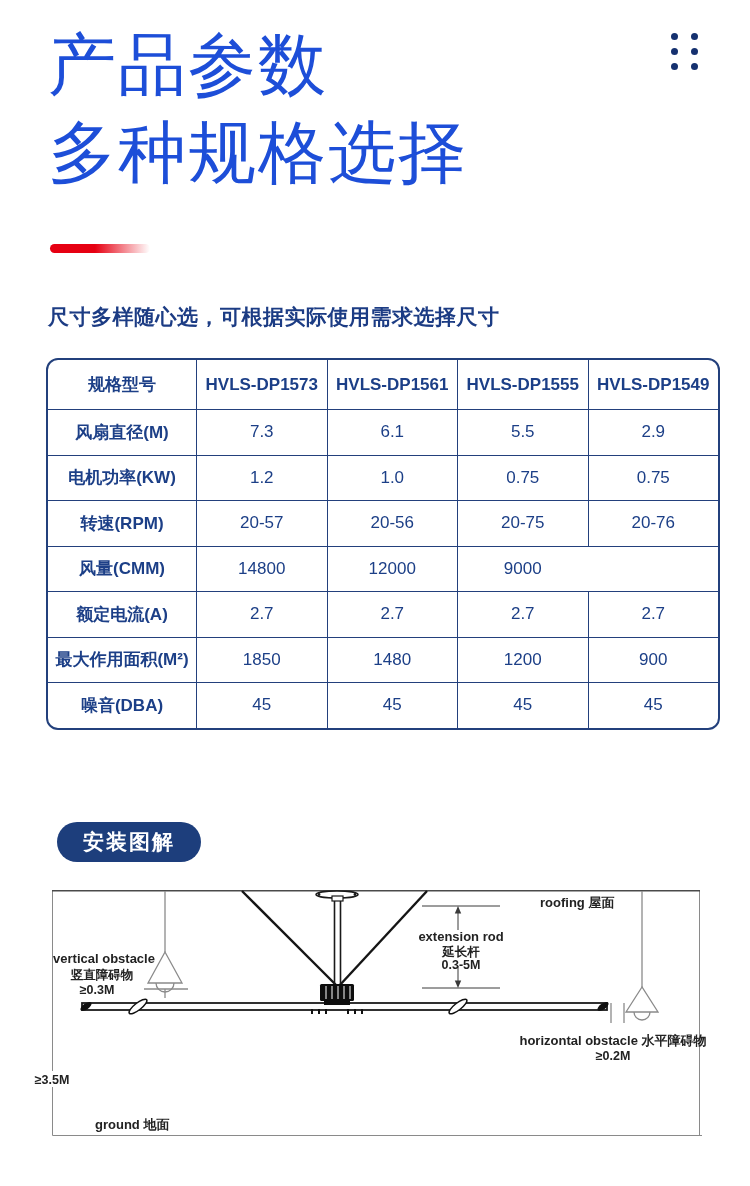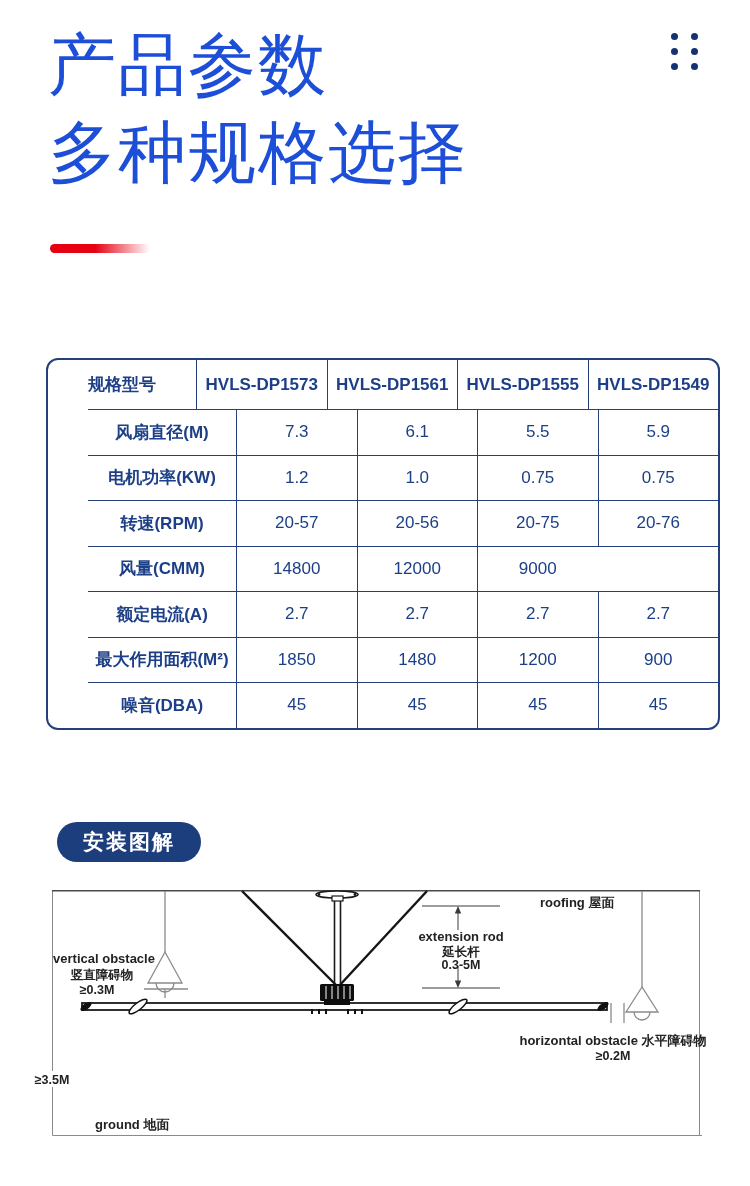--- a/index.html
+++ b/index.html
@@ -27,21 +27,21 @@
     position:absolute; left:48px; top:303px; margin:0;
     font-size:21px; font-weight:600; color:#1c3c84; letter-spacing:0.5px;
   }
   
   .spec-table {
     position:absolute; left:46px; top:358px; width:670px;
     border:2px solid #23407c; border-radius:12px; overflow:hidden;
     color:#1c3f87; background:#fff;
   }
   .tr { display:grid; grid-template-columns:148px 1fr 1fr 1fr 1fr; }
-  .tr + .tr { border-top:1.5px solid #23407c;margin-left:40px; }
+  .tr + .tr { border-top:1.5px solid #23407c; }
   .td {
     display:flex; align-items:center; justify-content:center;
     height:44.5px; font-size:17px; font-weight:500; text-align:center;
   }
   .td + .td { border-left:1.5px solid #23407c; }
   .tr.head .td { height:49px; font-weight:600; }
   .td.rowlabel, .tr.head .td.rowlabel { font-weight:700; font-size:17px;text-align:center; }
   
   .badge {
     position:absolute; left:57px; top:822px; width:144px; height:40px;
@@ -69,35 +69,36 @@
     <span></span>
       <span></span>
     <span></span>
       <span></span>
     <span></span>
       <span></span>
   </div>
 
   <div class="accent-bar"></div>
 
+  <p class="subtitle">尺寸多样随心选，可根据实际使用需求选择尺寸</p>
 
   <div class="spec-table">
     <div class="tr head">
       <div class="td rowlabel">规格型号</div>
       <div class="td">HVLS-DP1573</div>
       <div class="td">HVLS-DP1561</div>
       <div class="td">HVLS-DP1555</div>
       <div class="td">HVLS-DP1549</div>
     </div>
     <div class="tr">
       <div class="td rowlabel">风扇直径(M)</div>
       <div class="td">7.3</div>
       <div class="td">6.1</div>
       <div class="td">5.5</div>
-      <div class="td">5.9</div>
+      <div class="td">2.9</div>
     </div>
     <div class="tr">
       <div class="td rowlabel">电机功率(KW)</div>
       <div class="td">1.2</div>
       <div class="td">1.0</div>
       <div class="td">0.75</div>
       <div class="td">0.75</div>
     </div>
     <div class="tr">
       <div class="td rowlabel">转速(RPM)</div>

